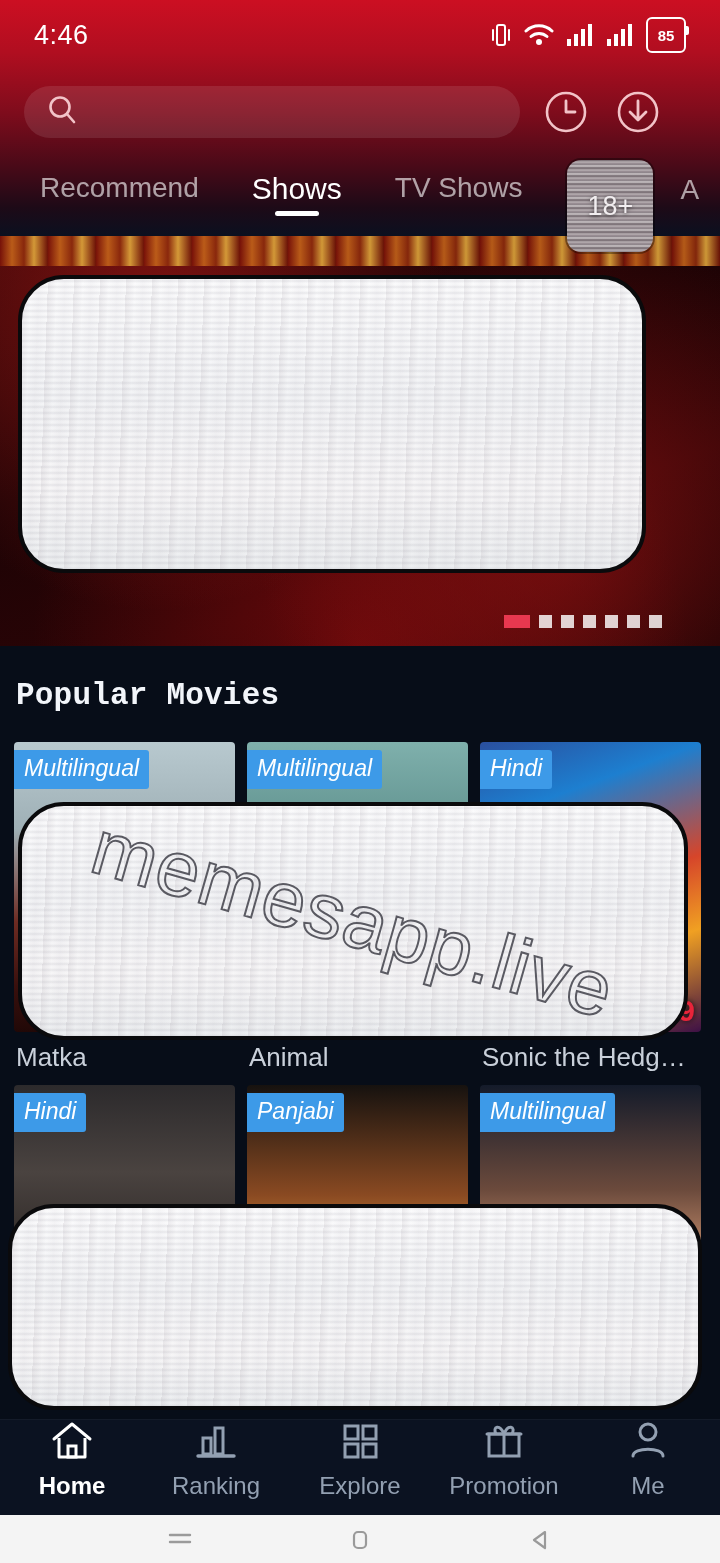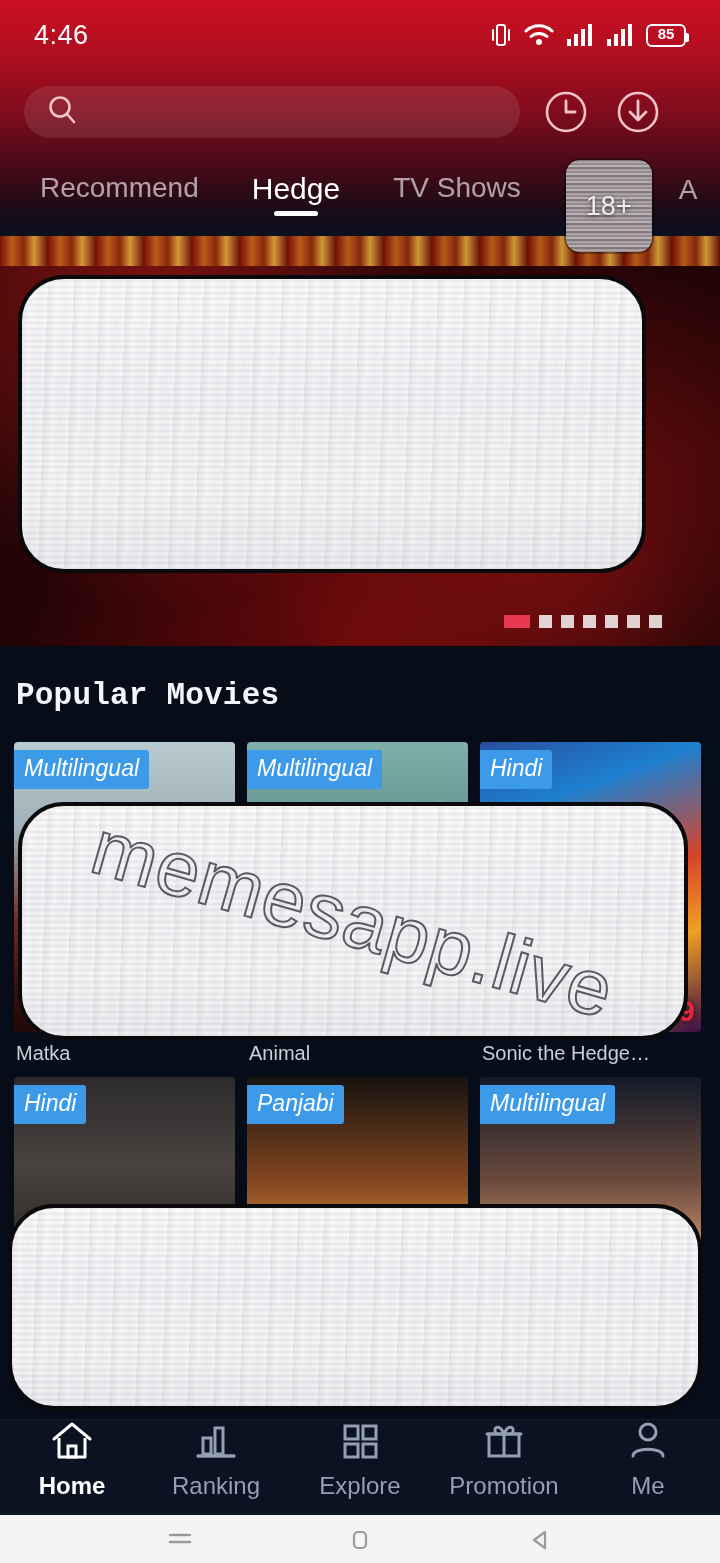--- a/index.html
+++ b/index.html
@@ -20,21 +20,21 @@
   .statusbar {
     position:absolute; top:0; left:0; width:720px; height:70px;
     display:flex; align-items:center; justify-content:space-between;
     padding:0 34px;
   }
   .clock { color:#ffffff; font-size:27px; letter-spacing:.5px; }
   .sys-icons { display:flex; align-items:center; gap:12px; }
   .sys-icons svg { display:block; }
   .batt {
     border:2px solid #ffffff; border-radius:6px;
-    width:40px; height:23px; display:flex; align-items:flex-start; justify-content:center;
+    width:40px; height:36px; display:flex; align-items:center; justify-content:center;
     position:relative;
   }
   .batt::after {
     content:""; position:absolute; right:-5px; top:7px; width:3px; height:9px;
     background:#fff; border-radius:0 2px 2px 0;
   }
   .batt span { color:#fff; font-size:15px; line-height:1; font-weight:bold; }
 
   
   .search-row {
@@ -126,21 +126,21 @@
     padding:7px 10px 9px 10px; border-radius:0 3px 3px 0;
     white-space:nowrap;
     font-style:italic;
   }
   .rating {
     position:absolute; right:6px; bottom:4px; z-index:3;
     color:#e8243a; font-size:30px; font-weight:bold;
     text-shadow:0 0 6px rgba(0,0,0,.8);
   }
   .card-title {
-    color:#c9d0da; font-size:20px; padding:10px 2px 0 2px;
+    color:#c9d0da; font-size:26px; padding:10px 2px 0 2px;
     white-space:nowrap; overflow:hidden; text-overflow:ellipsis;
   }
   
   .art-matka { background:linear-gradient(180deg,#b8c9cf 0%,#9fb0b6 30%,#6d2b22 62%,#3a100d 84%,#210807 100%); }
   .art-matka::after {
     content:"14.11.24"; position:absolute; left:26px; bottom:12px;
     color:#f0e2c0; font-size:22px; font-weight:bold; letter-spacing:1px;
   }
   .art-animal { background:linear-gradient(180deg,#7fb0ac 0%,#5d8f8c 34%,#2a2320 64%,#150f0d 100%); }
   .art-sonic  { background:linear-gradient(160deg,#2a4f9e 0%,#1d7fd0 22%,#d6452a 52%,#f0a022 72%,#3d1046 100%); }
@@ -254,21 +254,21 @@
       <div class="hdr-icon">
         <svg width="48" height="48" viewBox="0 0 48 48">
           <circle cx="24" cy="24" r="19" fill="none" stroke="#f2c3c8" stroke-width="2.6"></circle>
           <path d="M24 13 V31 M16 24 L24 32 L32 24" fill="none" stroke="#f2c3c8" stroke-width="2.8" stroke-linecap="round" stroke-linejoin="round"></path>
         </svg>
       </div>
     </div>
 
     <div class="tabs">
       <div class="tab">Recommend</div>
-      <div class="tab active">Hedge</div>
+      <div class="tab active">Shows</div>
       <div class="tab">TV Shows</div>
       <div class="tab-thumb">
         <span>18+</span>
       </div>
       <div class="tab-edge">A</div>
     </div>
   </div>
 
   <div class="carousel">
     <div class="carousel-top-art"></div>

